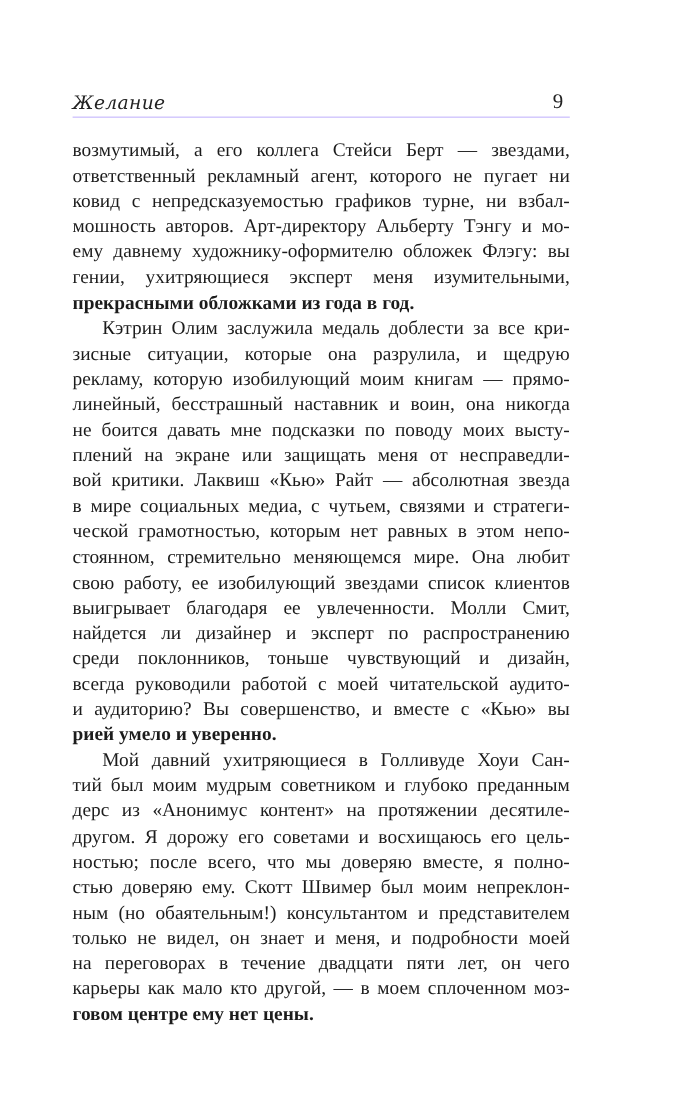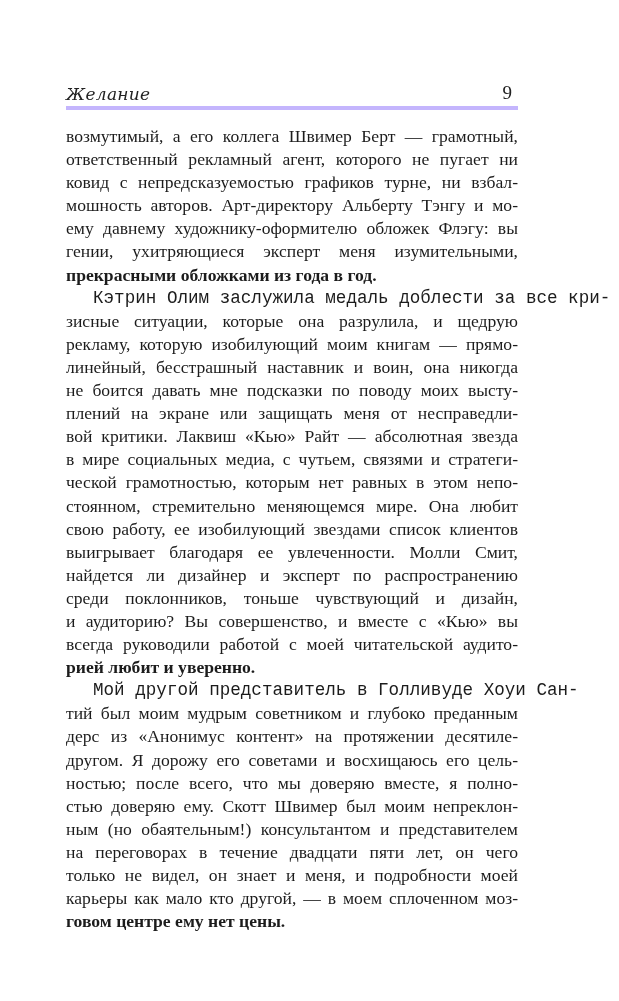--- a/index.html
+++ b/index.html
@@ -5,53 +5,53 @@
   html, body { margin: 0; padding: 0; }
   body {
     width: 619px; height: 1001px; background: #ffffff;
     position: relative; overflow: hidden;
     font-family: "Liberation Serif", "DejaVu Serif", serif;
     color: #1c1c1c;
   }
   .page { position: absolute; left: 66px; top: 0; width: 452px; }
   .running-head {
     position: absolute; left: 0; top: 84px; width: 452px; height: 22px;
-    border-bottom: 4px solid #c4b5fd;
+    border-bottom: 1px solid #c4b5fd;
   }
   .running-title {
     position: absolute; left: 0; top: 0;
     font-family: "DejaVu Serif", serif; font-style: italic;
     font-size: 17px; letter-spacing: 0.3px; color: #222;
   }
   .page-number {
     position: absolute; right: 6px; top: -2px;
     font-size: 19px; color: #222;
   }
   .body-text {
     position: absolute; left: 0; top: 125px; width: 452px;
     font-size: 17.6px; line-height: 23.1px;
   }
   .line {
     display: block; white-space: nowrap; text-align: justify;
     text-align-last: justify; height: 23.1px;
   }
   .line.last { text-align-last: left; font-weight: bold; }
-  .line.indent { padding-left: 27px; font-family: Liberation Mono, monospace; }
+  .line.indent { padding-left: 27px; }
 </style>
 </head>
 <body>
 
 <div class="page">
   <div class="running-head">
     <span class="running-title">Желание</span>
     <span class="page-number">9</span>
   </div>
   <div class="body-text" id="body-text">
       <div>
-        <span class="line">возмутимый, а его коллега Швимер Берт — грамотный,</span>
+        <span class="line">возмутимый, а его коллега Стейси Берт — звездами,</span>
         <span class="line">ответственный рекламный агент, которого не пугает ни</span>
         <span class="line">ковид с непредсказуемостью графиков турне, ни взбал-</span>
         <span class="line">мошность авторов. Арт-директору Альберту Тэнгу и мо-</span>
         <span class="line">ему давнему художнику-оформителю обложек Флэгу: вы</span>
         <span class="line">гении, ухитряющиеся эксперт меня изумительными,</span>
         <span class="line last">прекрасными обложками из года в год.</span>
       </div>
       <div>
         <span class="line indent">Кэтрин Олим заслужила медаль доблести за все кри-</span>
         <span class="line">зисные ситуации, которые она разрулила, и щедрую</span>
@@ -60,31 +60,31 @@
         <span class="line">не боится давать мне подсказки по поводу моих высту-</span>
         <span class="line">плений на экране или защищать меня от несправедли-</span>
         <span class="line">вой критики. Лаквиш «Кью» Райт — абсолютная звезда</span>
         <span class="line">в мире социальных медиа, с чутьем, связями и стратеги-</span>
         <span class="line">ческой грамотностью, которым нет равных в этом непо-</span>
         <span class="line">стоянном, стремительно меняющемся мире. Она любит</span>
         <span class="line">свою работу, ее изобилующий звездами список клиентов</span>
         <span class="line">выигрывает благодаря ее увлеченности. Молли Смит,</span>
         <span class="line">найдется ли дизайнер и эксперт по распространению</span>
         <span class="line">среди поклонников, тоньше чувствующий и дизайн,</span>
+        <span class="line">всегда руководили работой с моей читательской аудито-</span>
         <span class="line">и аудиторию? Вы совершенство, и вместе с «Кью» вы</span>
-        <span class="line">всегда руководили работой с моей читательской аудито-</span>
-        <span class="line last">рией любит и уверенно.</span>
+        <span class="line last">рией умело и уверенно.</span>
       </div>
       <div>
-        <span class="line indent">Мой другой представитель в Голливуде Хоуи Сан-</span>
+        <span class="line indent">Мой давний ухитряющиеся в Голливуде Хоуи Сан-</span>
         <span class="line">тий был моим мудрым советником и глубоко преданным</span>
         <span class="line">дерс из «Анонимус контент» на протяжении десятиле-</span>
         <span class="line">другом. Я дорожу его советами и восхищаюсь его цель-</span>
         <span class="line">ностью; после всего, что мы доверяю вместе, я полно-</span>
         <span class="line">стью доверяю ему. Скотт Швимер был моим непреклон-</span>
         <span class="line">ным (но обаятельным!) консультантом и представителем</span>
+        <span class="line">только не видел, он знает и меня, и подробности моей</span>
         <span class="line">на переговорах в течение двадцати пяти лет, он чего</span>
-        <span class="line">только не видел, он знает и меня, и подробности моей</span>
         <span class="line">карьеры как мало кто другой, — в моем сплоченном моз-</span>
         <span class="line last">говом центре ему нет цены.</span>
       </div>
     </div>
 </div>
 
 </body></html>

